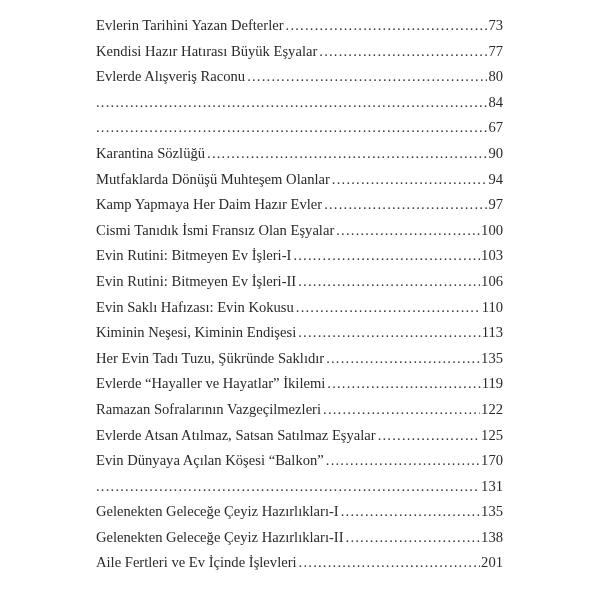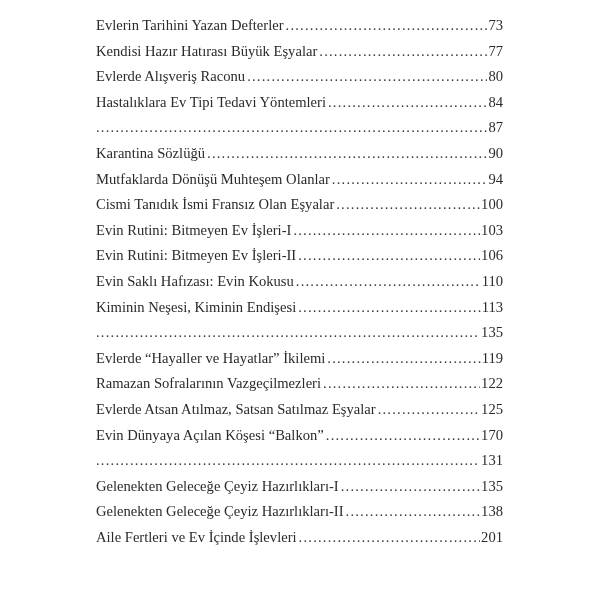--- a/index.html
+++ b/index.html
@@ -66,37 +66,41 @@
       <span class="toc-title">Kendisi Hazır Hatırası Büyük Eşyalar</span>
       <span class="toc-leader"></span>
       <span class="toc-page">77</span>
     </li>
   <li class="toc-row">
       <span class="toc-title">Evlerde Alışveriş Raconu</span>
       <span class="toc-leader"></span>
       <span class="toc-page">80</span>
     </li>
   <li class="toc-row">
-      <span class="toc-title">Hastalıklara Ev Tipi Tedavi Yöntemleri</span>
       <span class="toc-leader"></span>
       <span class="toc-page">84</span>
     </li>
   <li class="toc-row">
       <span class="toc-leader"></span>
-      <span class="toc-page">87</span>
+      <span class="toc-page">67</span>
     </li>
   <li class="toc-row">
       <span class="toc-title">Karantina Sözlüğü</span>
       <span class="toc-leader"></span>
       <span class="toc-page">90</span>
     </li>
   <li class="toc-row">
       <span class="toc-title">Mutfaklarda Dönüşü Muhteşem Olanlar</span>
       <span class="toc-leader"></span>
       <span class="toc-page">94</span>
+    </li>
+  <li class="toc-row">
+      <span class="toc-title">Kamp Yapmaya Her Daim Hazır Evler</span>
+      <span class="toc-leader"></span>
+      <span class="toc-page">97</span>
     </li>
   <li class="toc-row">
       <span class="toc-title">Cismi Tanıdık İsmi Fransız Olan Eşyalar</span>
       <span class="toc-leader"></span>
       <span class="toc-page">100</span>
     </li>
   <li class="toc-row">
       <span class="toc-title">Evin Rutini: Bitmeyen Ev İşleri-I</span>
       <span class="toc-leader"></span>
       <span class="toc-page">103</span>
@@ -110,20 +114,21 @@
       <span class="toc-title">Evin Saklı Hafızası: Evin Kokusu</span>
       <span class="toc-leader"></span>
       <span class="toc-page">110</span>
     </li>
   <li class="toc-row">
       <span class="toc-title">Kiminin Neşesi, Kiminin Endişesi</span>
       <span class="toc-leader"></span>
       <span class="toc-page">113</span>
     </li>
   <li class="toc-row">
+      <span class="toc-title">Her Evin Tadı Tuzu, Şükründe Saklıdır</span>
       <span class="toc-leader"></span>
       <span class="toc-page">135</span>
     </li>
   <li class="toc-row">
       <span class="toc-title">Evlerde “Hayaller ve Hayatlar” İkilemi</span>
       <span class="toc-leader"></span>
       <span class="toc-page">119</span>
     </li>
   <li class="toc-row">
       <span class="toc-title">Ramazan Sofralarının Vazgeçilmezleri</span>

